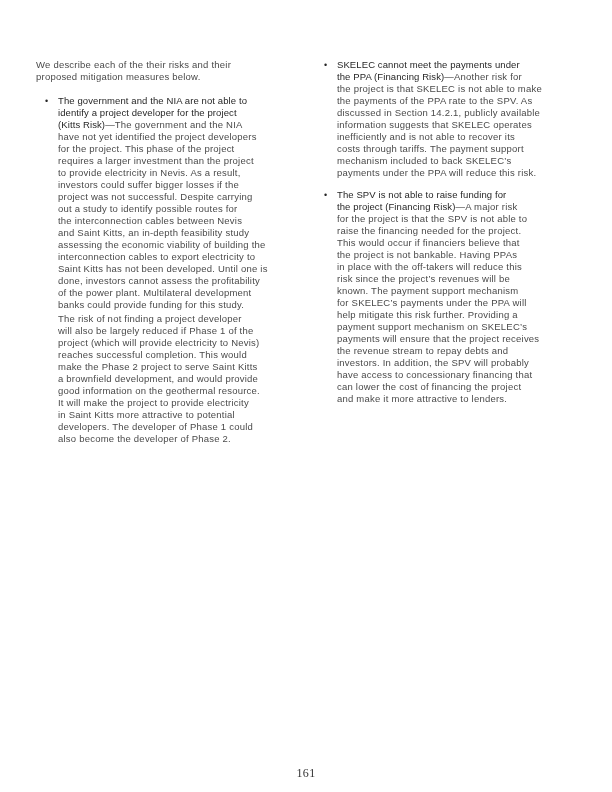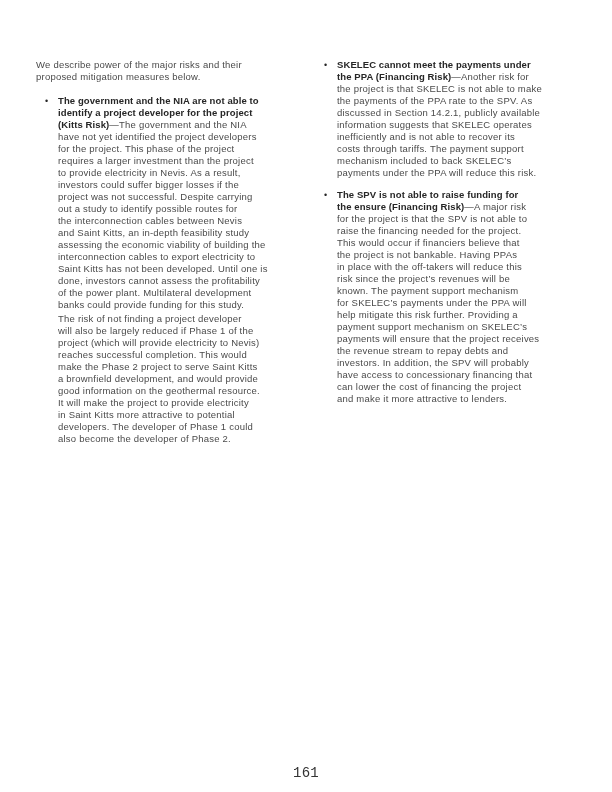--- a/index.html
+++ b/index.html
@@ -36,45 +36,45 @@
   }
   .bullet .marker {
     position: absolute;
     left: 9px;
     top: 0;
     font-size: 9px;
     color: var(--bold-color, #262626);
     white-space: normal;
   }
   .lead {
-    font-weight: bold;
+    font-weight: normal;
     color: var(--bold-color, #262626);
     letter-spacing: 0.1px;
   }
   .para2 { margin-top: 2px; }
   .page-number {
     position: absolute;
     top: 767px;
     left: 0;
     right: 0;
     text-align: center;
-    font-family: Liberation Mono, monospace;
-    font-size: 14px;
+    font-family: Liberation Serif, serif;
+    font-size: 12px;
     letter-spacing: 0.3px;
     color: #333333;
   }
 </style>
 </head>
 <body>
 
 <div class="page">
   <div class="columns">
 
     <div class="col-left">
-      <p class="intro">We describe power of the major risks and their
+      <p class="intro">We describe each of the their risks and their
 proposed mitigation measures below.</p>
 
       <div class="bullet">
         <span class="marker">•</span>
         <p><strong class="lead">The government and the NIA are not able to
 identify a project developer for the project
 (Kitts Risk)</strong><span>—The government and the NIA
 have not yet identified the project developers
 for the project. This phase of the project
 requires a larger investment than the project
@@ -115,21 +115,21 @@
 information suggests that SKELEC operates
 inefficiently and is not able to recover its
 costs through tariffs. The payment support
 mechanism included to back SKELEC’s
 payments under the PPA will reduce this risk.</span></p>
       </div>
 
       <div class="bullet">
         <span class="marker">•</span>
         <p><strong class="lead">The SPV is not able to raise funding for
-the ensure (Financing Risk)</strong><span>—A major risk
+the project (Financing Risk)</strong><span>—A major risk
 for the project is that the SPV is not able to
 raise the financing needed for the project.
 This would occur if financiers believe that
 the project is not bankable. Having PPAs
 in place with the off-takers will reduce this
 risk since the project’s revenues will be
 known. The payment support mechanism
 for SKELEC’s payments under the PPA will
 help mitigate this risk further. Providing a
 payment support mechanism on SKELEC’s

